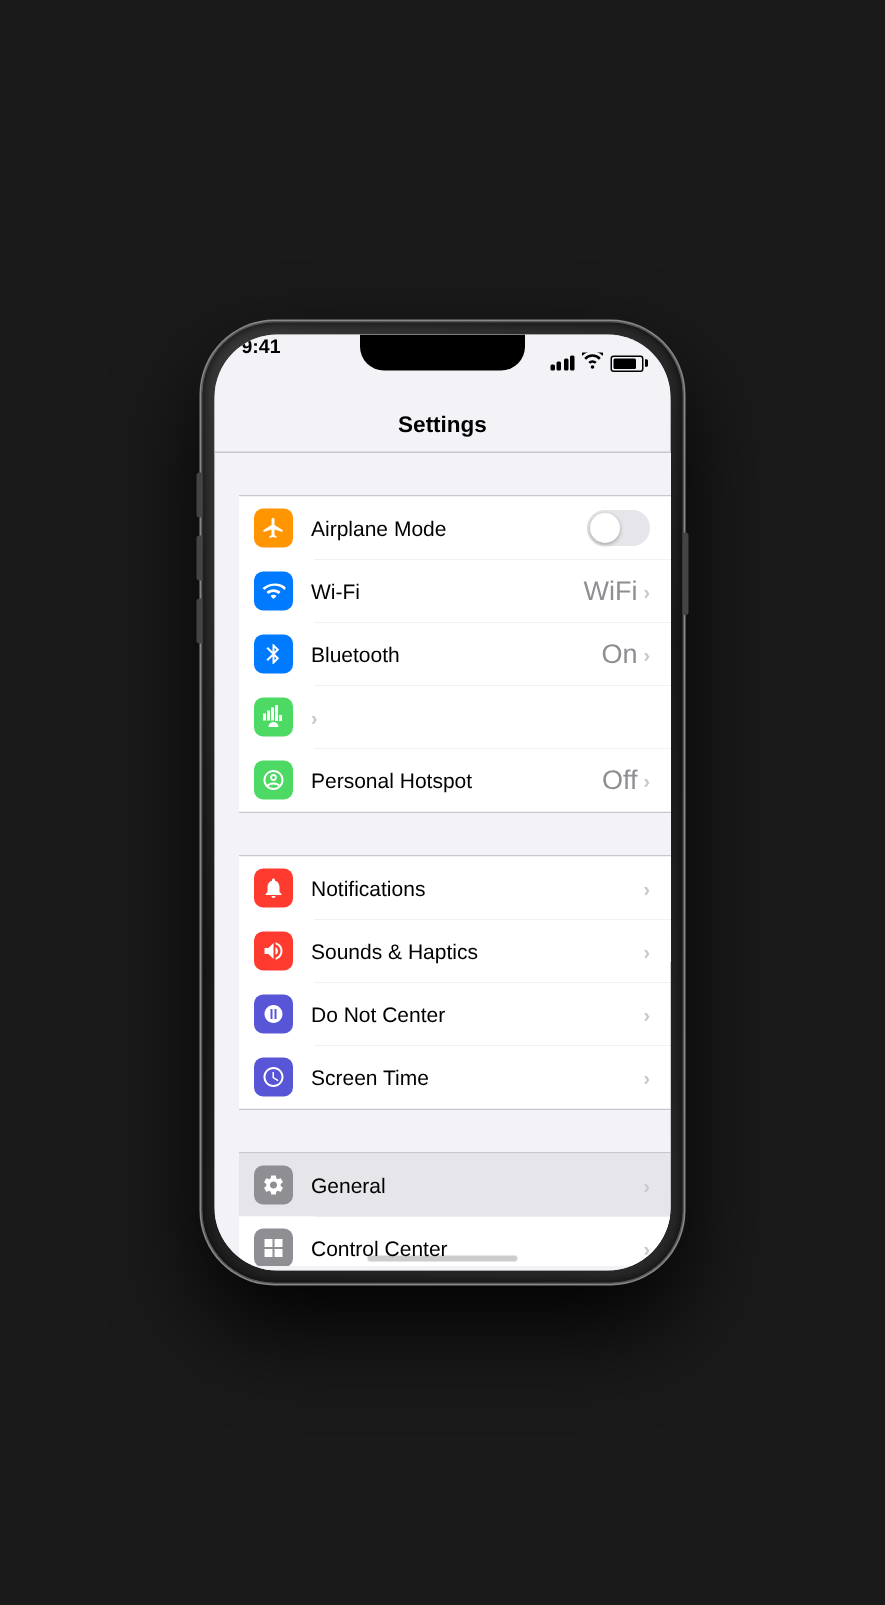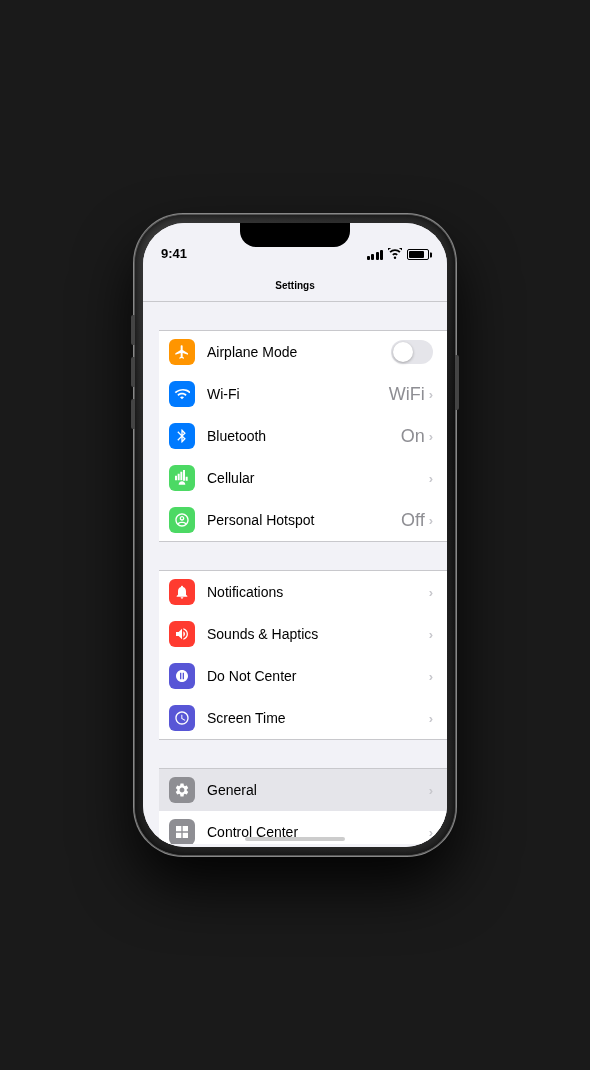--- a/index.html
+++ b/index.html
@@ -56,21 +56,20 @@
       border-radius: 42px;
       overflow: hidden;
       position: relative;
     }
 
     
     .status-bar {
       background: #f2f2f7;
       height: 44px;
       display: flex;
-      align-items: flex-end;
       padding-bottom: 6px;
       padding-left: 18px;
       padding-right: 18px;
       position: relative;
     }
     .status-time {
       font-size: 13px;
       font-weight: 600;
       color: #000;
     }
@@ -143,21 +142,21 @@
     }
 
     
     .nav-title {
       background: #f2f2f7;
       text-align: center;
       padding: 8px 0 8px;
       border-bottom: 1px solid #c8c8cc;
     }
     .nav-title-text {
-      font-size: 10px;
+      font-size: 15px;
       font-weight: 600;
       color: #000;
     }
 
     
     .settings-list {
       overflow-y: auto;
       height: calc(100% - 38px);
       margin-left: 16px;
     }
@@ -353,21 +352,20 @@
             <span class="row-value">On</span>
             <span class="chevron">›</span>
           </div>
 
           <div class="settings-row">
             <div class="row-icon icon-green-cell">
               <svg class="icon-svg" viewBox="0 0 24 24" fill="white">
                 <path d="M1.5 8.5h3v7h-3zM5.5 5.5h3v10h-3zM9.5 2.5h3v13h-3zM13.5 0h3v16h-3z M17.5 10h3v6h-3z M12 17c-2.761 0-5 2.239-5 5h10c0-2.761-2.239-5-5-5z"></path>
               </svg>
             </div>
-            <span class="row-label">Cellular</span>
             <span class="chevron">›</span>
           </div>
 
           <div class="settings-row">
             <div class="row-icon icon-green-hotspot">
               <svg class="icon-svg" viewBox="0 0 24 24" fill="white">
                 <path d="M12 2C6.48 2 2 6.48 2 12s4.48 10 10 10 10-4.48 10-10S17.52 2 12 2zM7.07 18.28c.43-.9 3.05-1.78 4.93-1.78s4.51.88 4.93 1.78C15.57 19.36 13.86 20 12 20s-3.57-.64-4.93-1.72zm11.29-1.45c-1.43-1.74-4.9-2.33-6.36-2.33s-4.93.59-6.36 2.33C4.62 15.49 4 13.82 4 12c0-4.41 3.59-8 8-8s8 3.59 8 8c0 1.82-.62 3.49-1.64 4.83zM12 6c-1.94 0-3.5 1.56-3.5 3.5S10.06 13 12 13s3.5-1.56 3.5-3.5S13.94 6 12 6zm0 5c-.83 0-1.5-.67-1.5-1.5S11.17 8 12 8s1.5.67 1.5 1.5S12.83 11 12 11z"></path>
               </svg>
             </div>
             <span class="row-label">Personal Hotspot</span>

